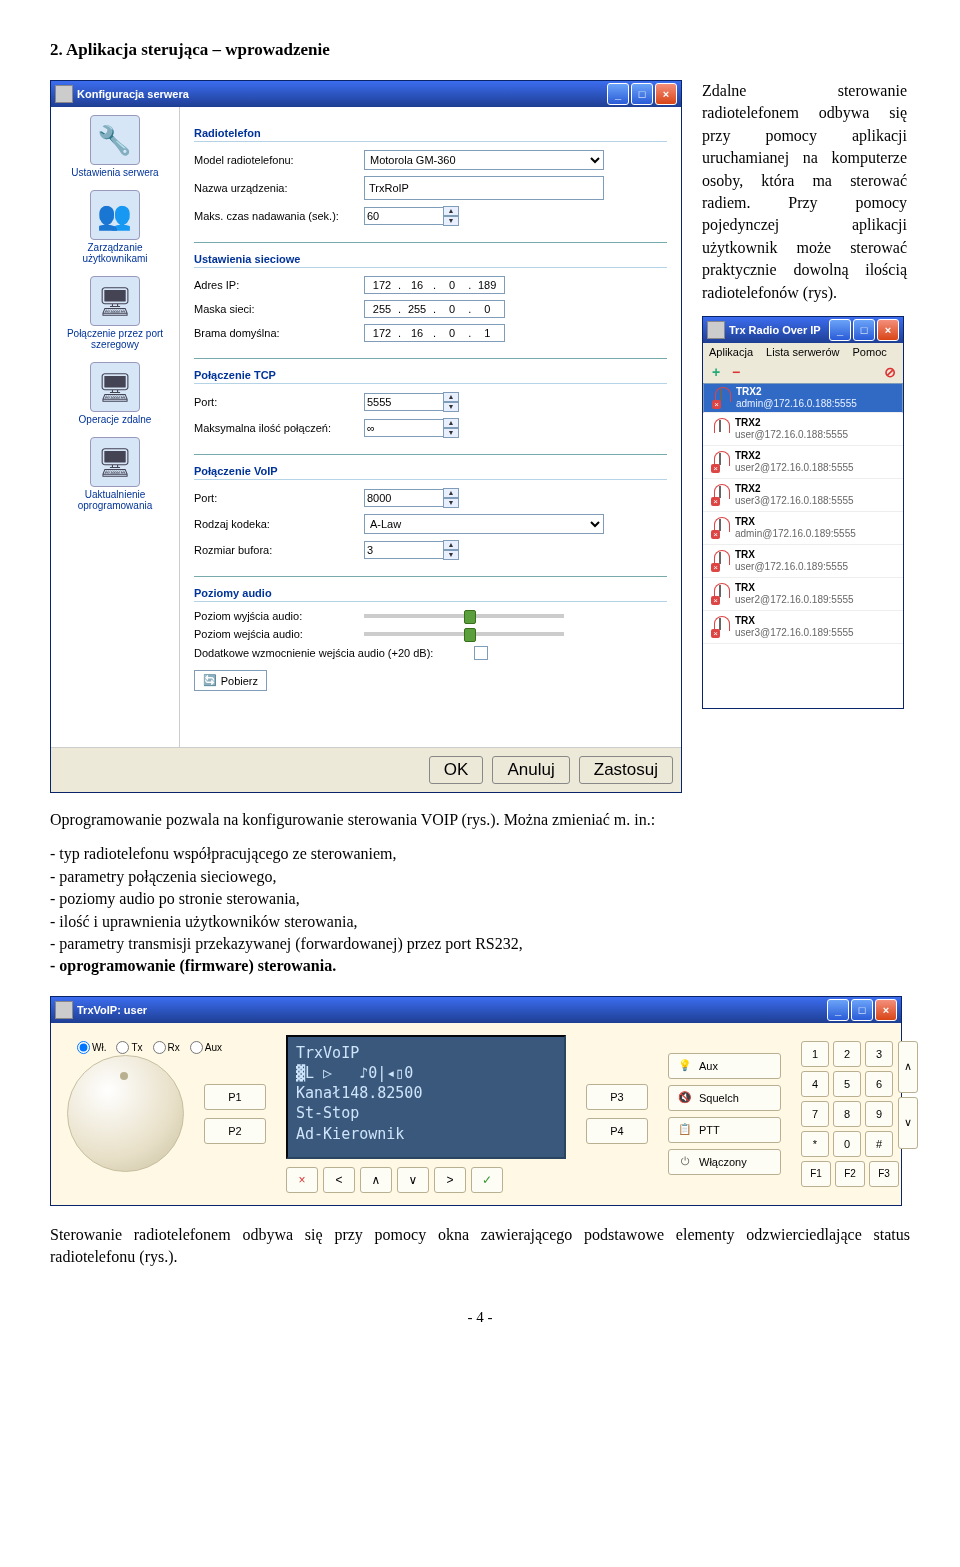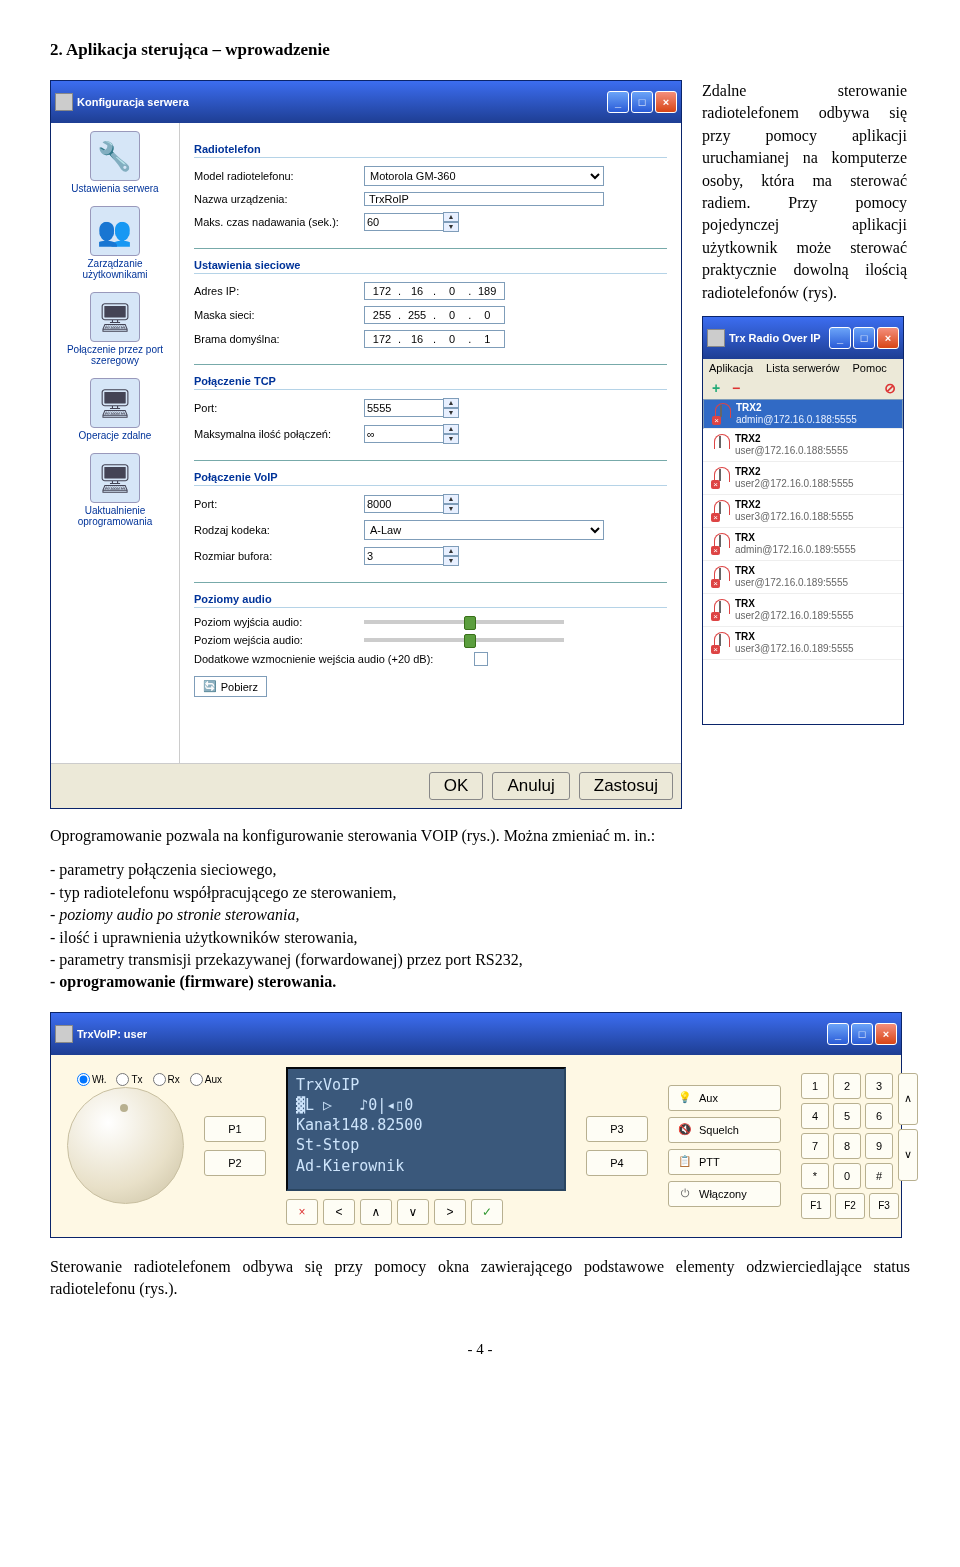--- a/index.html
+++ b/index.html
@@ -4,38 +4,38 @@
 <style>
   body{font-family:"Times New Roman",serif;font-size:16px;margin:0;padding:40px 50px;width:860px;background:#fff;color:#000}
   .section-title{font-size:17px;font-weight:bold;margin-bottom:20px}
   .row1{display:flex;gap:20px;align-items:flex-start;margin-bottom:16px}
   .intro{flex:1;text-align:justify;line-height:1.4}
   p{margin:0 0 12px 0;text-align:justify;line-height:1.4}
   .footer{text-align:center;margin-top:40px;font-size:15px}
 
   
   .win{border:1px solid #0a246a;background:#ece9d8;font-family:Tahoma,sans-serif;font-size:11px}
-  .tbar{height:42px;background:linear-gradient(#3c6df0,#1e3e93);display:flex;align-items:center;padding:0 4px;color:#fff;font-weight:bold}
+  .tbar{height:26px;background:linear-gradient(#3c6df0,#1e3e93);display:flex;align-items:center;padding:0 4px;color:#fff;font-weight:bold}
   .tbar .ticon{width:16px;height:16px;background:#ccc;border:1px solid #888;margin-right:4px}
   .tbar .ttext{flex:1}
   .wbtn{width:20px;height:20px;background:linear-gradient(#6ba4f8,#2a5bd7);border:1px solid #fff;border-radius:3px;margin-left:2px;display:flex;align-items:center;justify-content:center;color:#fff;font-size:11px;font-weight:bold}
   .wbtn.close{background:linear-gradient(#f48f7c,#d84516)}
 
   
   .cfg{width:630px}
   .cfg-body{display:flex;height:640px;background:#fff}
   .side{width:120px;border-right:1px solid #ccc;padding:8px 4px}
   .sidei{text-align:center;margin-bottom:12px;font-size:10px;color:#003399;cursor:pointer}
   .sidei .ico{width:48px;height:48px;margin:0 auto 2px;background:#d6e6f7;border:1px solid #99b;border-radius:4px;display:flex;align-items:center;justify-content:center;font-size:28px;color:#445}
   .main{flex:1;padding:20px 14px;overflow:auto}
   .grp{border-bottom:1px solid #7aa;margin-bottom:10px;padding-bottom:10px}
   .grp .gt{color:#003399;font-weight:bold;margin-bottom:8px;border-bottom:1px solid #b5d3e7;padding-bottom:2px}
   .fld{display:flex;align-items:center;margin-bottom:6px}
   .fld label{width:170px;font-size:11px}
-  .inp{border:1px solid #7f9db9;padding:2px 4px;font-size:11px;background:#fff;height:14px;box-sizing:border-box}
+  .inp{border:1px solid #7f9db9;padding:2px 4px;font-size:11px;background:#fff;height:24px;box-sizing:border-box}
   .sel{border:1px solid #7f9db9;background:#fff;font-size:11px;height:20px;padding:1px}
   .spin{display:inline-flex;align-items:center}
   .spin input{width:80px;border:1px solid #7f9db9;padding:2px;font-size:11px;height:18px;box-sizing:border-box}
   .spbtns{display:flex;flex-direction:column;margin-left:-1px}
   .spbtns div{width:14px;height:8px;border:1px solid #7f9db9;background:#e8f0ff;font-size:7px;text-align:center;line-height:7px;color:#333}
   .ipbox{display:inline-flex;border:1px solid #7f9db9;background:#fff;padding:1px;height:18px;box-sizing:border-box;align-items:center}
   .ipbox span{width:32px;text-align:center;font-size:11px}
   .ipbox i{font-style:normal}
   .slider{width:200px;height:4px;background:#ccc;position:relative;margin:4px 0}
   .slider .th{position:absolute;left:50%;top:-4px;width:10px;height:12px;background:#5b9e3e;border:1px solid #387019;border-radius:2px}
@@ -346,23 +346,23 @@
             </div>
             <div class="meta"><b>TRX</b><div>user3@172.16.0.189:5555</div></div>
           </div>
         </div>
     </div>
   </div>
 </div>
 
 <p>Oprogramowanie pozwala na konfigurowanie sterowania VOIP (rys.). Można zmieniać m. in.:</p>
 <div id="bullets">
+    <p style="margin: 0px;">- typ radiotelefonu współpracującego ze sterowaniem,</p>
     <p style="margin: 0px;">- parametry połączenia sieciowego,</p>
-    <p style="margin: 0px;">- typ radiotelefonu współpracującego ze sterowaniem,</p>
-    <p style="margin: 0px; font-style: italic;">- poziomy audio po stronie sterowania,</p>
+    <p style="margin: 0px;">- poziomy audio po stronie sterowania,</p>
     <p style="margin: 0px;">- ilość i uprawnienia użytkowników sterowania,</p>
     <p style="margin: 0px;">- parametry transmisji przekazywanej (forwardowanej) przez port RS232,</p>
     <p style="margin: 0px; font-weight: bold;">- oprogramowanie (firmware) sterowania.</p>
   </div>
 
 <div class="win voip">
   <div class="tbar">
     <span class="ticon"></span>
     <span class="ttext">TrxVoIP: user</span>
     <span class="wbtn">_</span>

